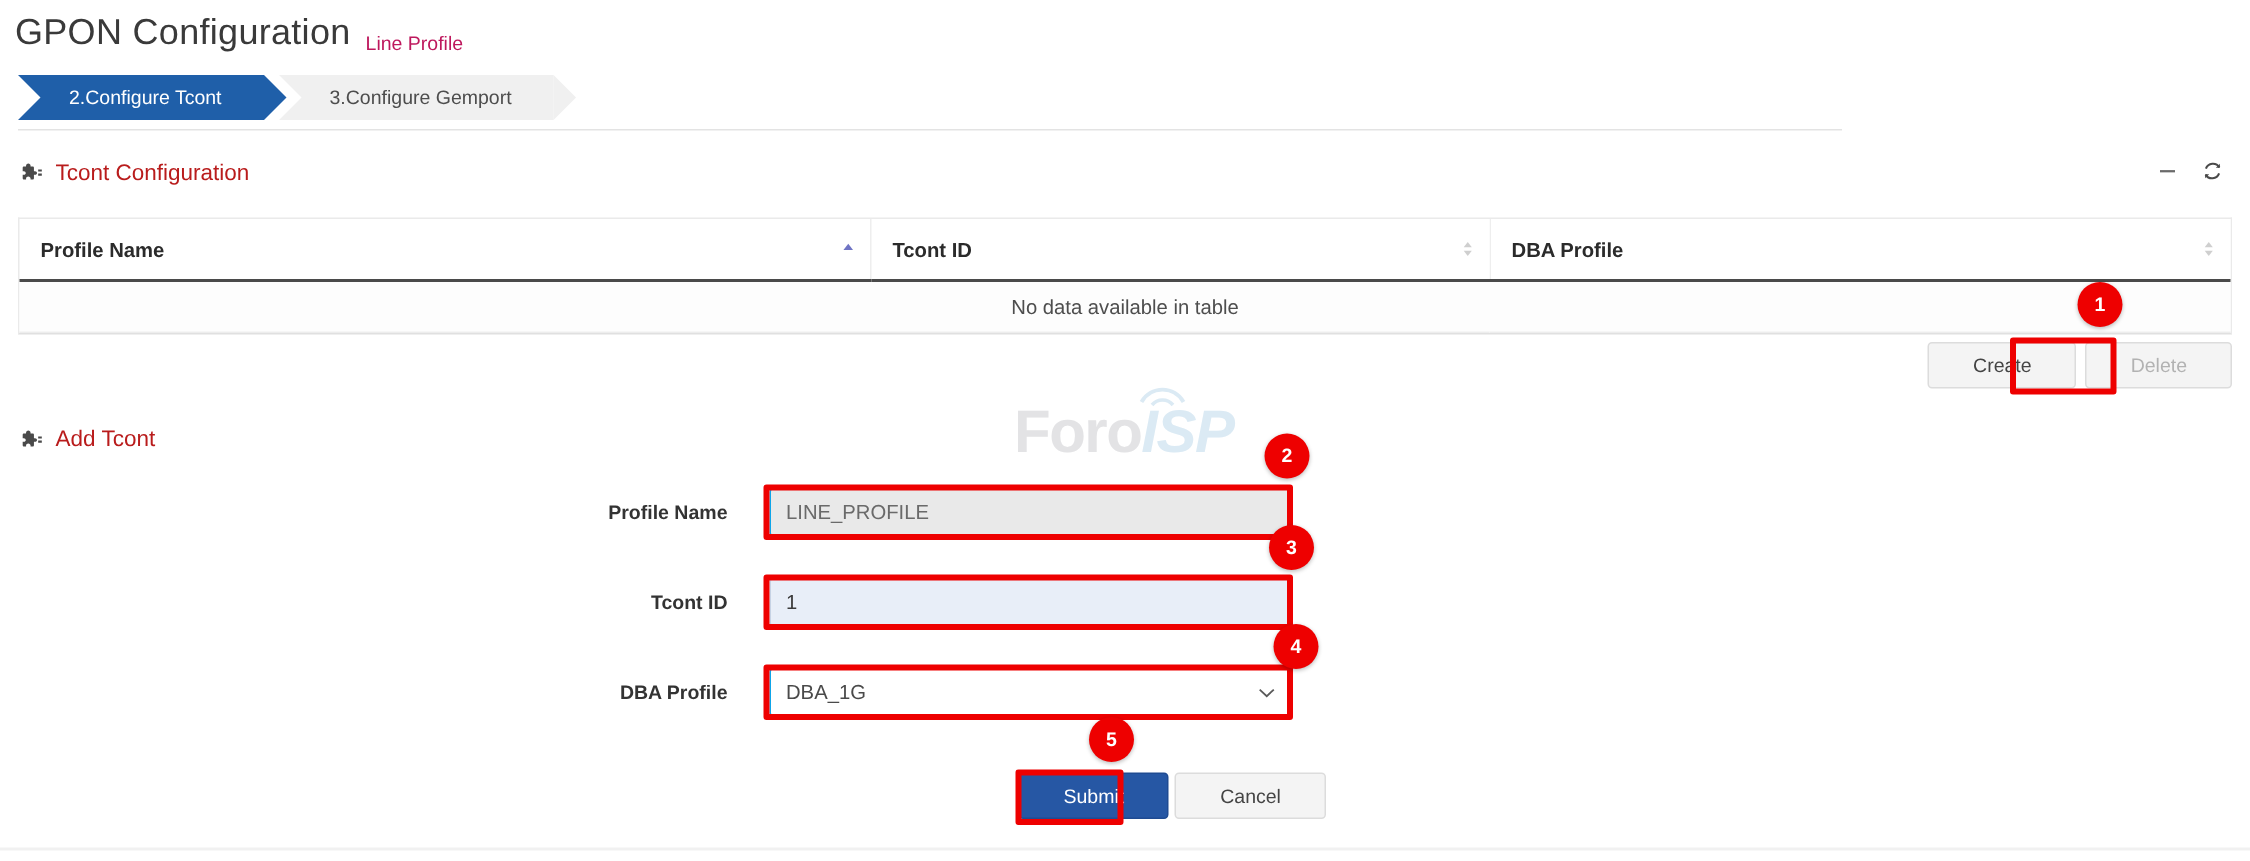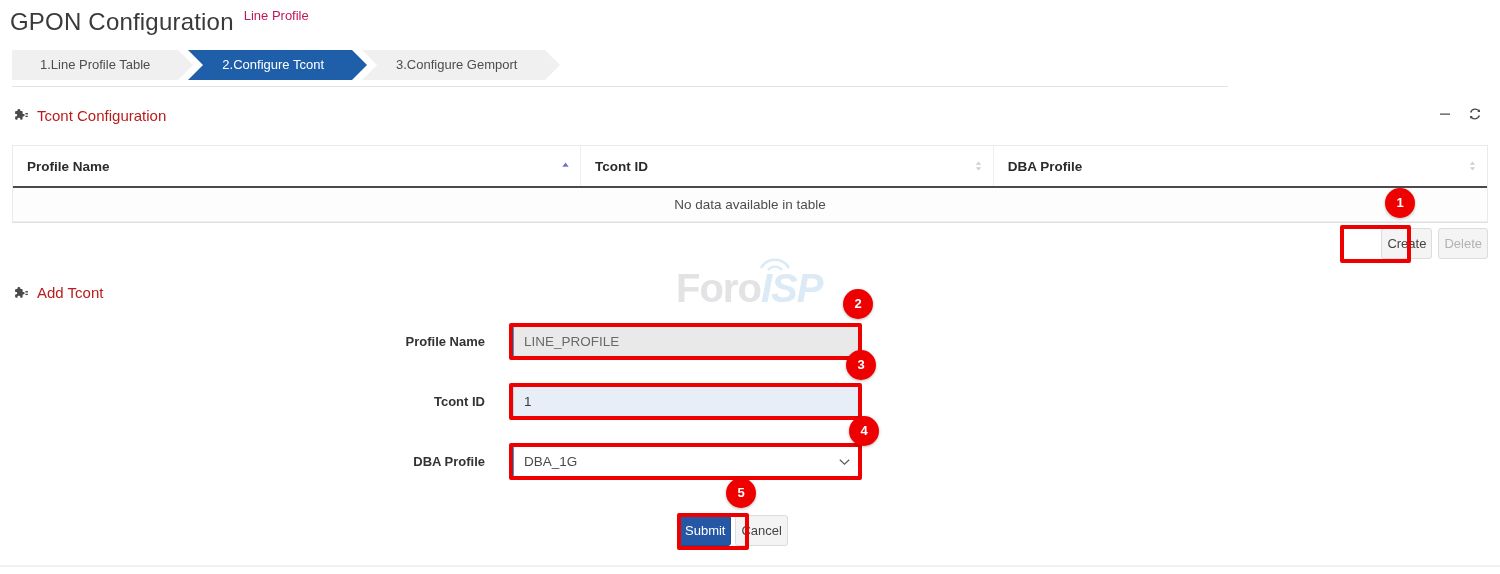--- a/index.html
+++ b/index.html
@@ -18,21 +18,21 @@
     font-size: 13px;
     color: #333333;
   }
 
   
   .page-head {
     position: absolute;
     left: 10px;
     top: 8px;
     display: flex;
-    align-items: flex-start;
+    align-items: flex-end;
     gap: 10px;
   }
   .page-title {
     font-size: 24px;
     font-weight: 400;
     color: #3a3a3a;
     letter-spacing: 0.2px;
   }
   .page-sub {
     font-size: 13px;
@@ -169,21 +169,21 @@
     position: absolute;
     right: 12px;
     top: 228px;
     display: flex;
     gap: 6px;
   }
   .btn {
     font-family: "Liberation Sans", sans-serif;
     font-size: 13px;
     height: 31px;
-    padding: 0 5px;
+    padding: 0 29px;
     border-radius: 3px;
     border: 1px solid #dcdcdc;
     background: #f4f4f4;
     color: #444444;
     cursor: pointer;
     line-height: 29px;
   }
   .btn.disabled { color: #b2b2b2; cursor: default; }
   .btn.primary {
     background: #2657a4;
@@ -296,23 +296,20 @@
 </style>
 </head>
 <body>
 
 <div class="page-head">
   <span class="page-title">GPON Configuration</span>
   <span class="page-sub">Line Profile</span>
 </div>
 
 <div class="stepper">
-  <div class="step first">
-    <span>1.Line Profile Table</span>
-  </div>
   <div class="step active">
     <span>2.Configure Tcont</span>
   </div>
   <div class="step">
     <span>3.Configure Gemport</span>
   </div>
 </div>
 <div class="stepper-rule"></div>
 
 <div class="section-head" style="left:14px; top:107px;">

